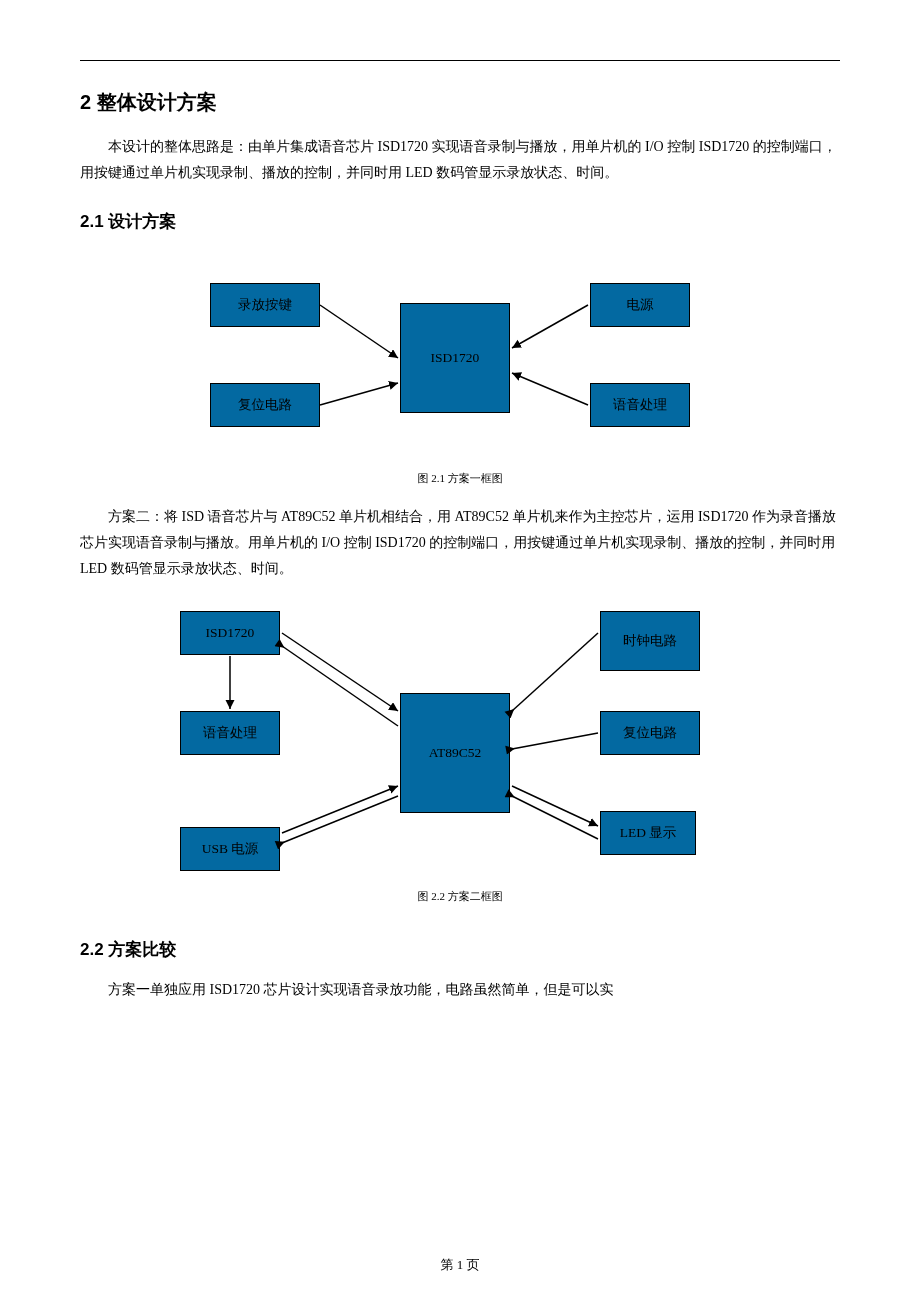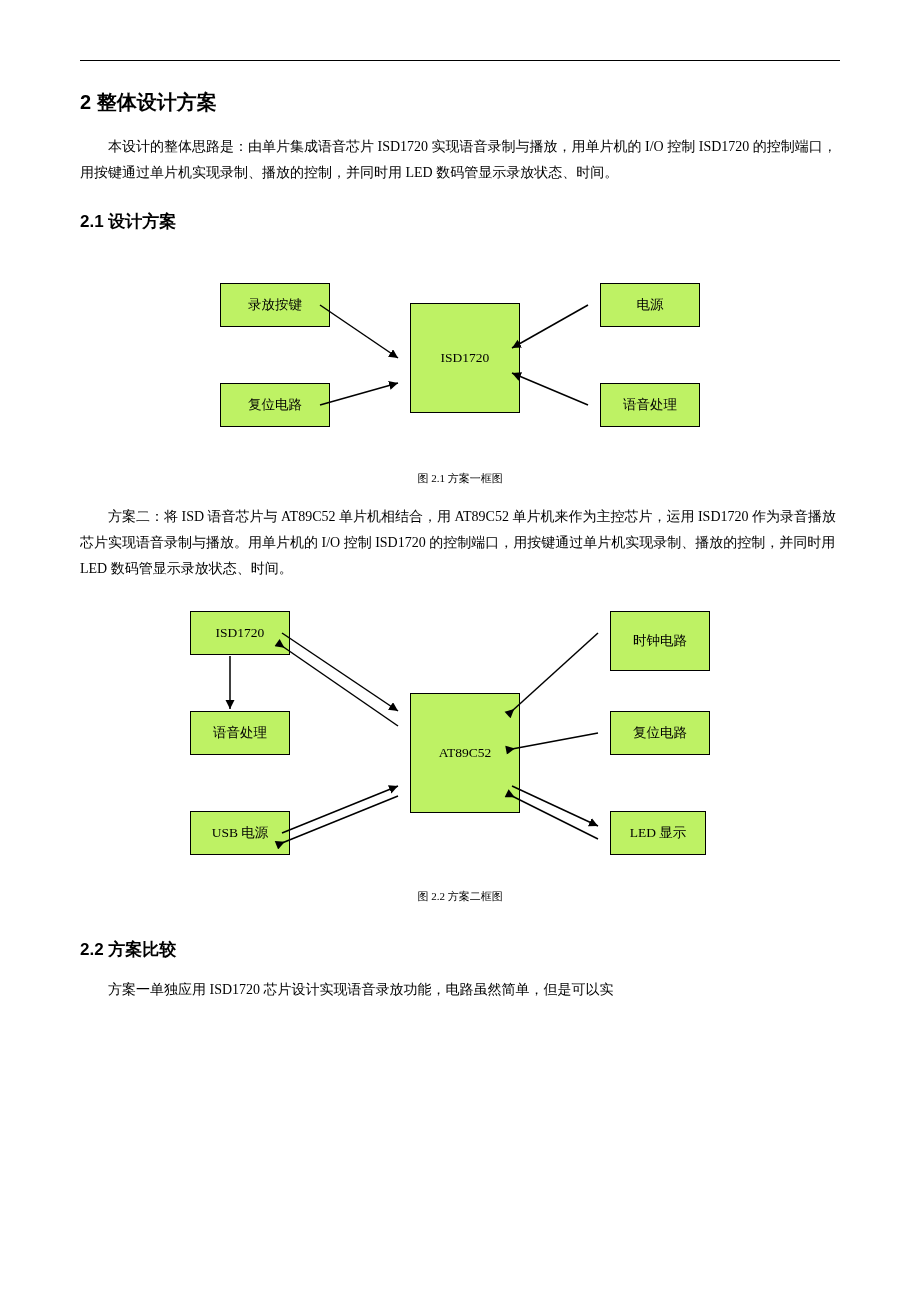--- a/index.html
+++ b/index.html
@@ -62,22 +62,21 @@
       height: 210px;
       margin: 0 auto;
     }
     .box {
       position: absolute;
       border: 1.5px solid #000;
       display: flex;
       align-items: center;
       justify-content: center;
       font-size: 13.5px;
-      background: #bef264;
-      margin-left: 10px;
+      background: #0369a1;
     }
     
     .diag-svg {
       position: absolute;
       top: 0; left: 0;
       width: 100%; height: 100%;
       overflow: visible;
       pointer-events: none;
     }
     
@@ -160,21 +159,21 @@
     <div class="diag2">
 
       <div class="box" style="left:10px;top:10px;width:100px;height:44px;">
         <span>ISD1720</span>
       </div>
 
       <div class="box" style="left:10px;top:110px;width:100px;height:44px;">
         <span>语音处理</span>
       </div>
 
-      <div class="box" style="left:10px;top:210px;width:100px;height:44px;">
+      <div class="box" style="left:10px;top:226px;width:100px;height:44px;">
         <span>USB 电源</span>
       </div>
 
       <div class="box" style="left:230px;top:92px;width:110px;height:120px;">
         <span>AT89C52</span>
       </div>
 
       <div class="box" style="left:430px;top:10px;width:100px;height:60px;">
         <span>时钟电路</span>
       </div>
@@ -214,14 +213,15 @@
         <line x1="342" y1="185" x2="428" y2="225" stroke="#000" stroke-width="1.5" marker-end="url(#arr2r)"></line>
         <line x1="428" y1="238" x2="342" y2="195" stroke="#000" stroke-width="1.5" marker-end="url(#arr2l)"></line>
       </svg>
     </div>
     <div class="diagram-caption">图 2.2   方案二框图</div>
   </div>
 
   <h3>2.2  方案比较</h3>
   <p class="paragraph">方案一单独应用 ISD1720 芯片设计实现语音录放功能，电路虽然简单，但是可以实</p>
 
+  <div class="page-num">第 1 页</div>
 
 </div>
 
 </body></html>

